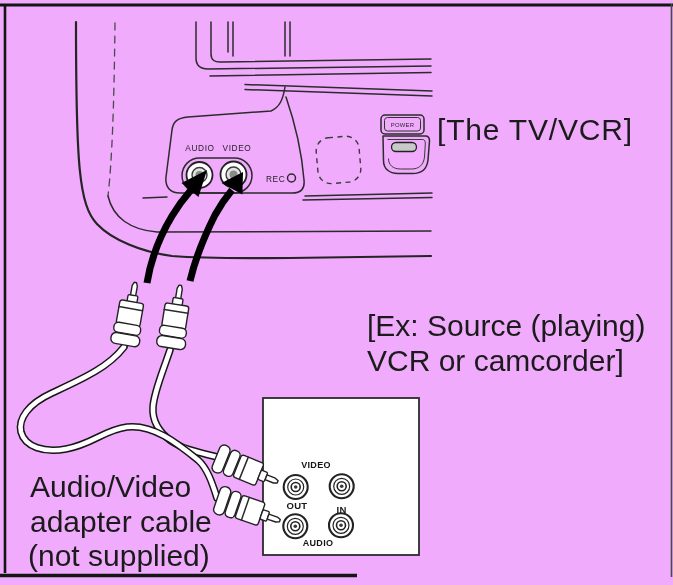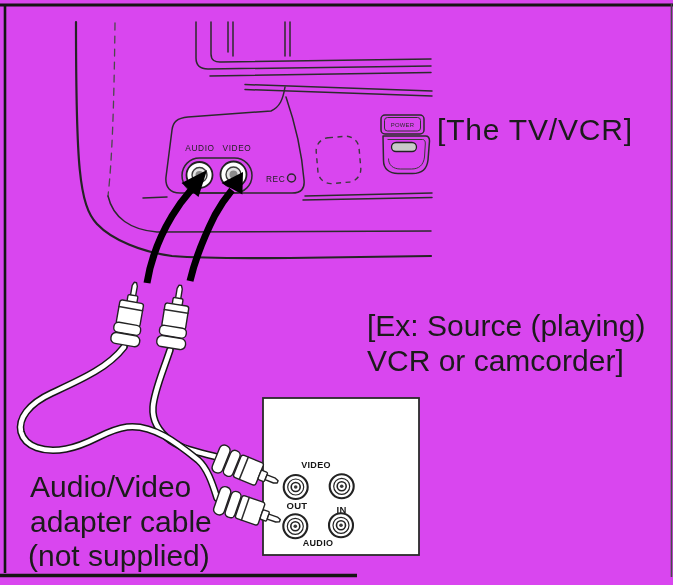--- a/index.html
+++ b/index.html
@@ -1,16 +1,16 @@
 <!DOCTYPE html>
 <html><head>
 <meta charset="utf-8">
 <style>
   html,body{margin:0;padding:0;background:#ffffff;}
-  .stage{position:relative;width:673px;height:585px;background:#d946ef;overflow:hidden;
+  .stage{position:relative;width:673px;height:585px;background:#f0abfc;overflow:hidden;
          font-family:"Liberation Sans", sans-serif;}
   svg{display:block;}
   
   .ln   {fill:none;stroke:#2b2b2b;stroke-width:1.5;stroke-linecap:round;stroke-linejoin:round;}
   .ln-thick{fill:none;stroke:#242424;stroke-width:2.2;stroke-linecap:round;stroke-linejoin:round;}
   .ln-dash {fill:none;stroke:#4a4a4a;stroke-width:1.3;stroke-dasharray:7 6;stroke-linecap:round;}
   .dash-sq {fill:none;stroke:#3a3a3a;stroke-width:1.4;stroke-dasharray:5 4.5;}
   .wht  {fill:#ffffff;stroke:#222222;stroke-width:1.4;stroke-linejoin:round;}
   .cable-out{fill:none;stroke:#161616;stroke-width:7.6;stroke-linecap:round;}
   .cable-in {fill:none;stroke:#ffffff;stroke-width:4.6;stroke-linecap:round;}

